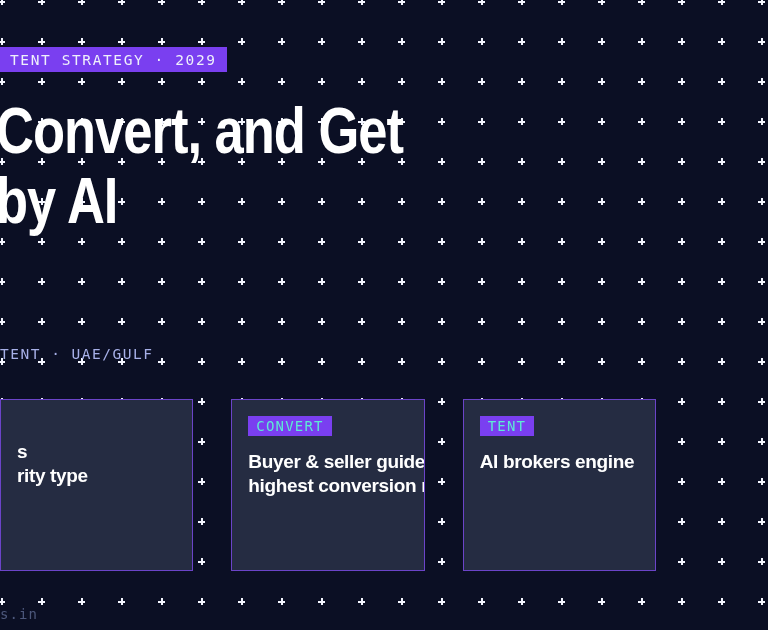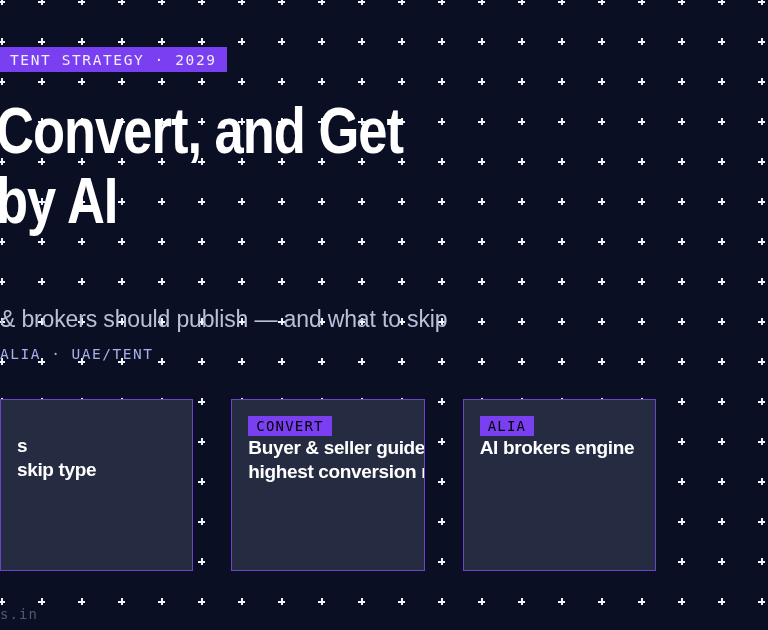--- a/index.html
+++ b/index.html
@@ -128,26 +128,27 @@
     background:#252c42;
     border:1.5px solid #6b44c8;
     padding:16px 16px 0 16px;
     position:relative;
     overflow:hidden;
   }
 
   .card-badge {
     display:inline-block;
     background:#7a3ff0;
-    color:#000000;
+    color:#5eead4;
     font-family:"DejaVu Sans Mono","Liberation Mono",monospace;
     font-size:14px;
     letter-spacing:1.2px;
     padding:3px 8px 3px 8px;
     line-height:1;
+    margin-bottom:14px;
   }
 
   .card-title {
     color:#ffffff;
     font-weight:700;
     font-size:19px;
     line-height:23.5px;
     letter-spacing:-0.35px;
   }
   .card-title .ct-line { display:block; white-space:nowrap; }
@@ -494,44 +495,43 @@
 
   <div id="content">
 
     <div id="eyebrow">TENT STRATEGY  ·  2029</div>
 
     <h1 id="headline">
       <span class="hl-line">Convert, and Get</span>
       <span class="hl-line">by AI</span>
     </h1>
 
-    <p id="subtitle">&amp; brokers should publish — and what to skip</p>
-
-    <div id="meta">ALIA  ·  UAE/TENT</div>
+
+    <div id="meta">TENT  ·  UAE/GULF</div>
 
     <div id="cards">
 
       <div class="card">
         <span class="card-badge" style="visibility: hidden;"></span>
         <div class="card-title">
           <span class="ct-line">s</span>
-          <span class="ct-line">skip type</span>
+          <span class="ct-line">rity type</span>
         </div>
       </div>
 
       <div class="card">
         <span class="card-badge">CONVERT</span>
         <div class="card-title">
           <span class="ct-line">Buyer &amp; seller guides</span>
           <span class="ct-line">highest conversion rate</span>
         </div>
       </div>
 
       <div class="card">
-        <span class="card-badge">ALIA</span>
+        <span class="card-badge">TENT</span>
         <div class="card-title">
           <span class="ct-line">AI brokers engine</span>
         </div>
       </div>
 
     </div>
 
     <div id="footer">s.in</div>
 
   </div>

